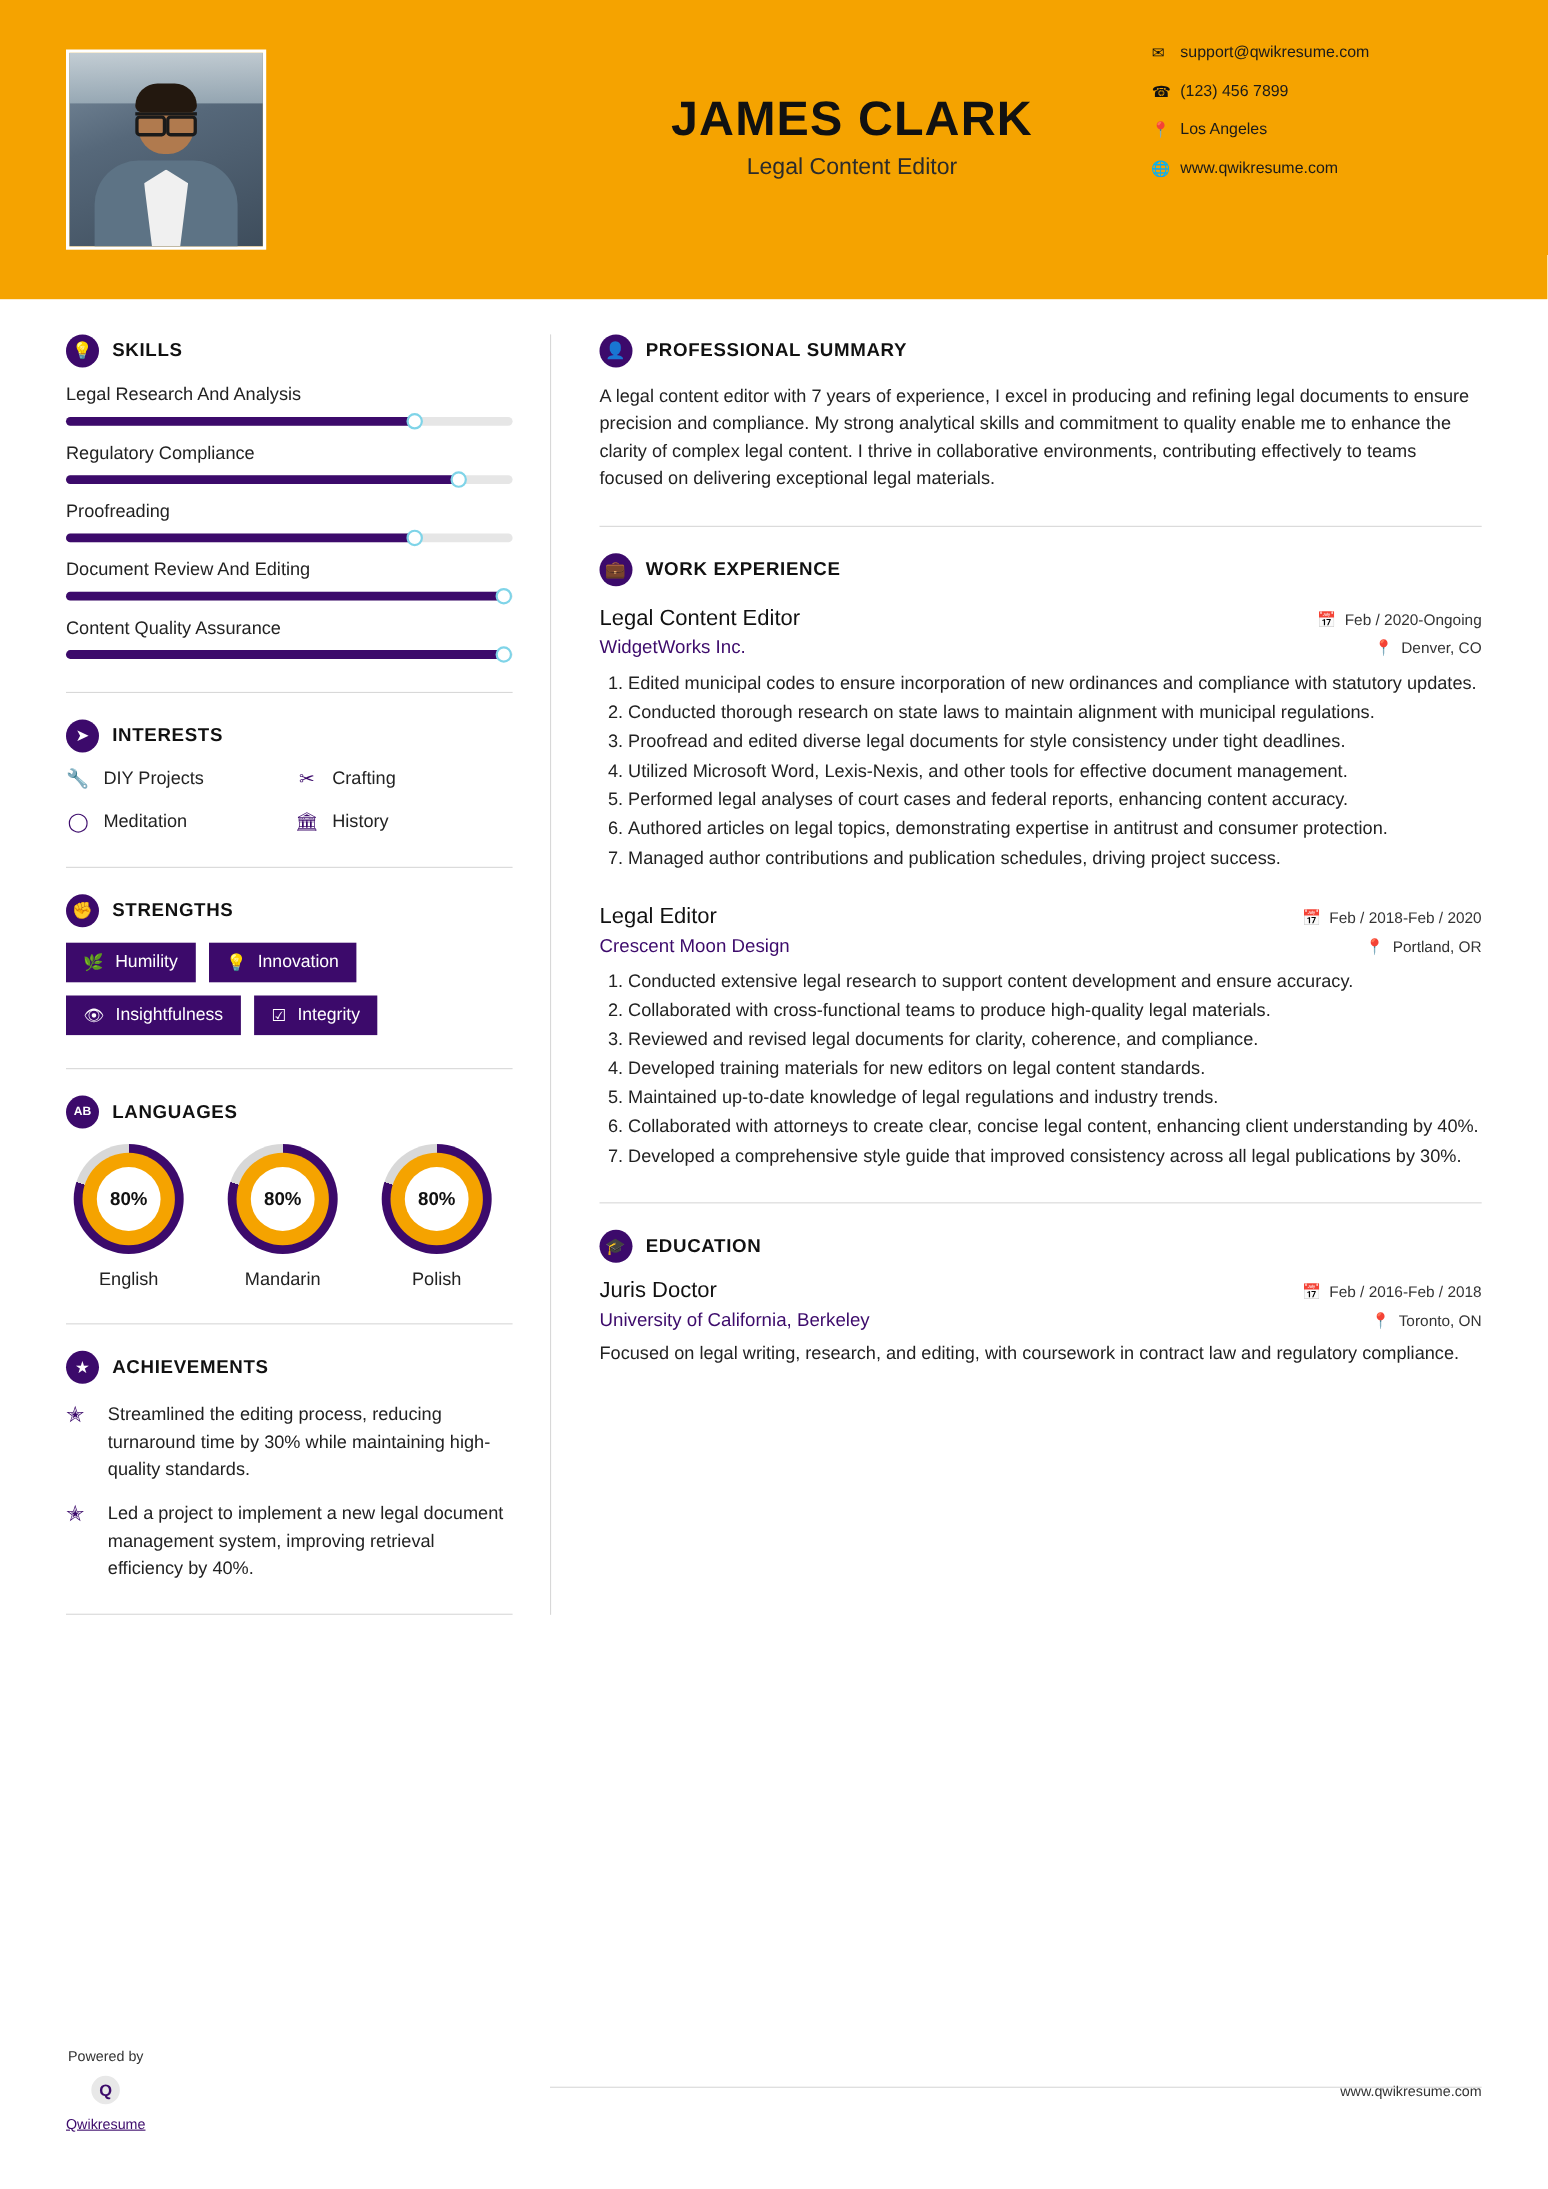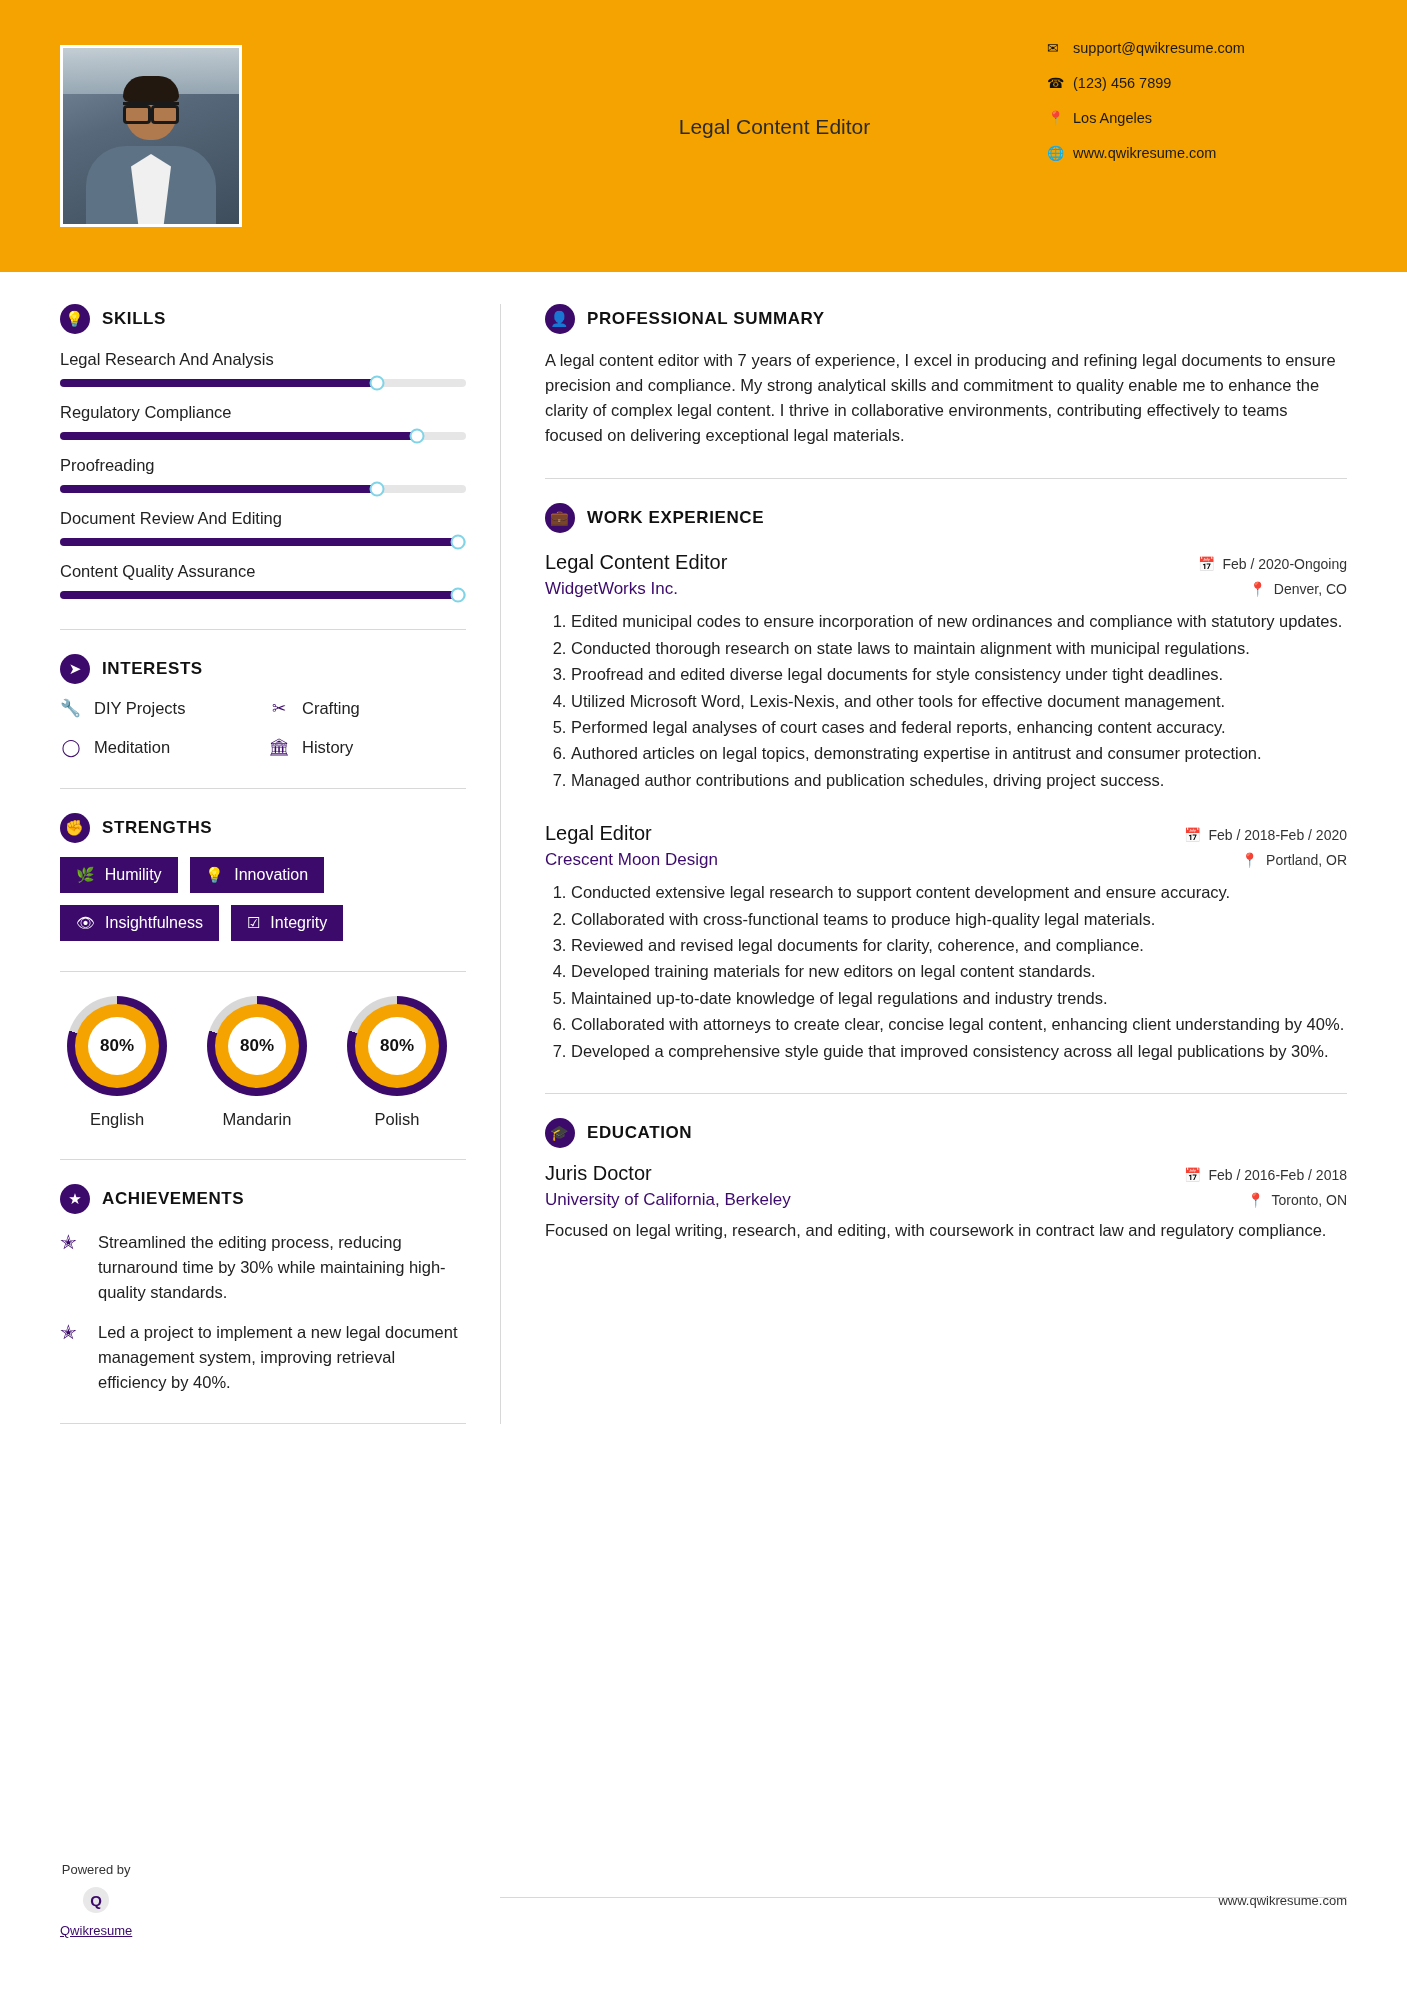--- a/index.html
+++ b/index.html
@@ -311,20 +311,21 @@
   <div class="header">
     <div class="photo">
       <div class="blur-top"></div>
       <div class="body"></div>
       <div class="shirt"></div>
       <div class="face"></div>
       <div class="hair"></div>
       <div class="glasses"></div>
     </div>
     <div class="name-block">
+      <div class="name">JAMES CLARK</div>
       <div class="role">Legal Content Editor</div>
     </div>
     <div class="contact">
       <div class="row">
         <span class="ic">✉</span>
         <span>support@qwikresume.com</span>
       </div>
       <div class="row">
         <span class="ic">☎</span>
         <span>(123) 456 7899</span>
@@ -431,20 +432,24 @@
           <div class="chip">
             <span class="gi">☑</span>
             <span>Integrity</span>
           </div>
         </div>
       </div>
 
       <hr class="hr">
 
       <div>
+        <div class="sec-head">
+          <span class="sec-badge" style="font-size:11px;font-weight:bold;">AB</span>
+          <span class="sec-title">LANGUAGES</span>
+        </div>
         <div class="langs">
           <div class="lang">
             <div class="donut" style="background: conic-gradient(#3c0a6b 0 288deg, #d8d8d8 288deg 360deg);">
               <div class="inner" style="box-shadow:0 0 0 13px #f5a300;">80%</div>
             </div>
             <div class="lang-name">English</div>
           </div>
           <div class="lang">
             <div class="donut" style="background: conic-gradient(#3c0a6b 0 288deg, #d8d8d8 288deg 360deg);">
               <div class="inner" style="box-shadow:0 0 0 13px #f5a300;">80%</div>

